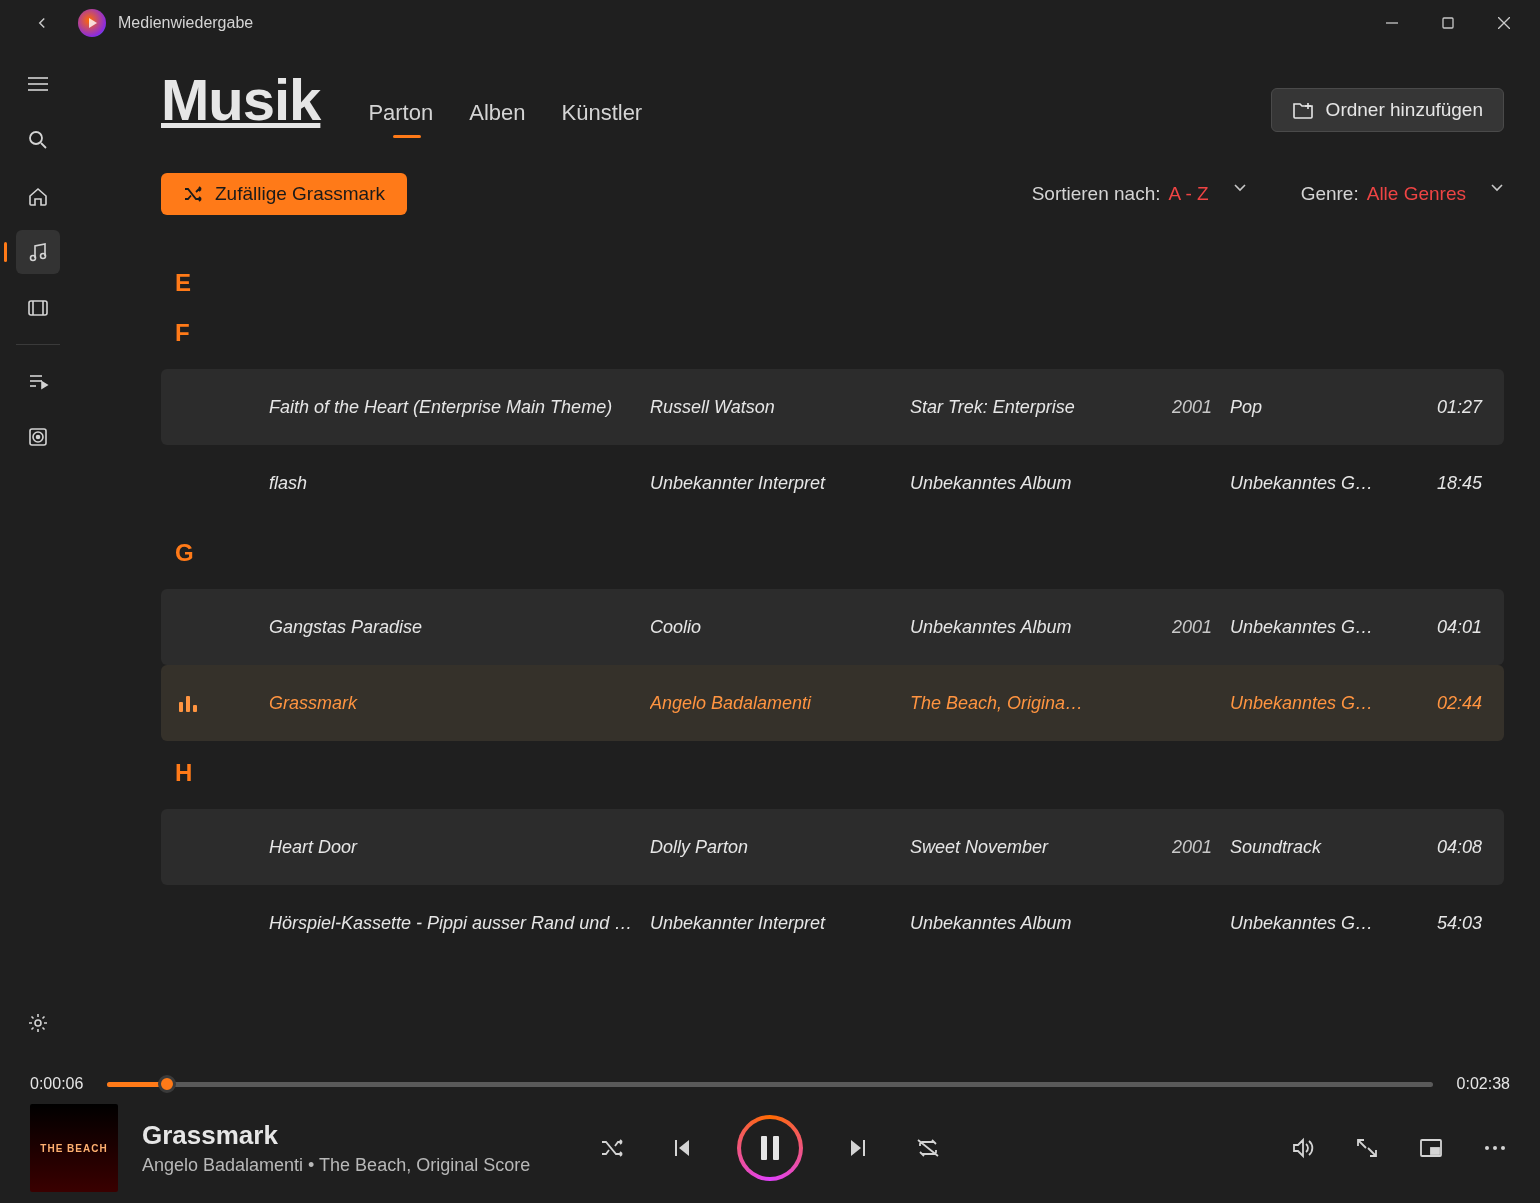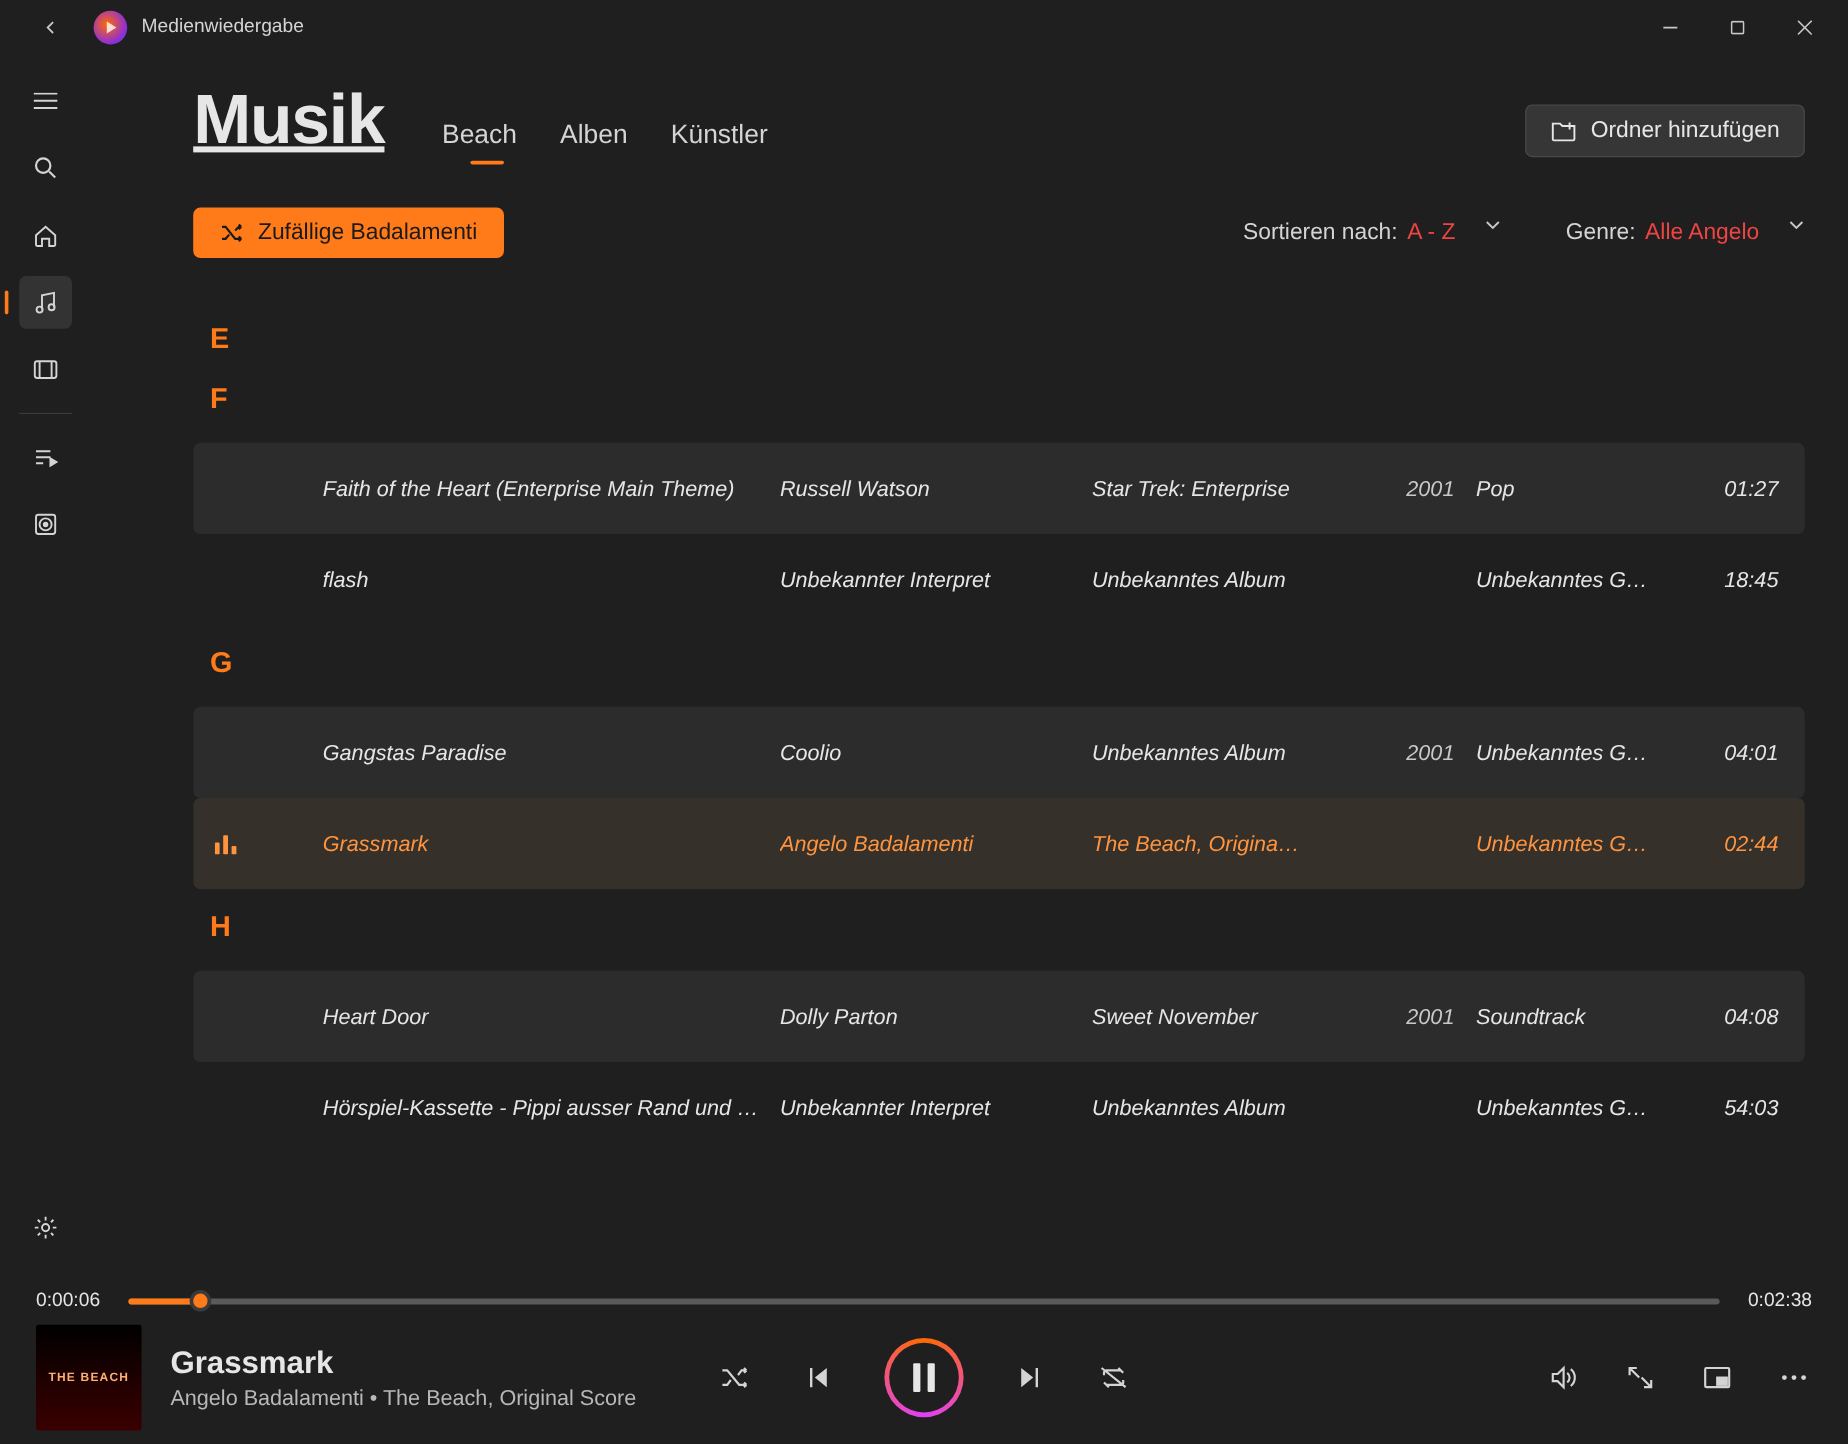--- a/index.html
+++ b/index.html
@@ -161,53 +161,53 @@
             <circle cx="11" cy="11" r="3"></circle>
             <path d="M11 2v3M11 17v3M2 11h3M17 11h3M4.5 4.5l2 2M15.5 15.5l2 2M17.5 4.5l-2 2M6.5 15.5l-2 2"></path>
           </svg>
         </div>
     </div>
 
     <div class="main">
       <div class="header-row">
         <div class="page-title">Musik</div>
         <div class="tabs" id="tabs">
-            <div class="tab active">Beach</div>
+            <div class="tab active">Parton</div>
             <div class="tab">Alben</div>
             <div class="tab">Künstler</div>
           </div>
         <div class="addfolder">
           <svg width="22" height="20" fill="none" stroke="#e6e6e6" stroke-width="1.6">
               <path d="M2 4h6l2 2h10v11a1 1 0 0 1-1 1H3a1 1 0 0 1-1-1z"></path>
               <line x1="16" y1="3" x2="16" y2="9"></line>
               <line x1="13" y1="6" x2="19" y2="6"></line>
             </svg>
           <span>Ordner hinzufügen</span>
         </div>
       </div>
 
       <div class="controls-row">
         <div class="shuffle-btn">
           <svg width="20" height="16" fill="none" stroke="#1a1a1a" stroke-width="1.8">
               <path d="M2 3h3l8 10h5M2 13h3l3-3.5M13 6l3-3h2M18 3l-2-2M18 3l-2 2M18 13l-2-2M18 13l-2 2"></path>
             </svg>
-          <span>Zufällige Badalamenti</span>
+          <span>Zufällige Grassmark</span>
         </div>
         <div class="filter">
           <span class="label">Sortieren nach:</span>
           <span class="value">A - Z</span>
           <span class="chev">
               <svg width="14" height="10" fill="none" stroke="#c8c8c8" stroke-width="1.6">
                 <path d="M2 2l5 5 5-5"></path>
               </svg>
             </span>
         </div>
         <div class="filter">
           <span class="label">Genre:</span>
-          <span class="value">Alle Angelo</span>
+          <span class="value">Alle Genres</span>
           <span class="chev">
               <svg width="14" height="10" fill="none" stroke="#c8c8c8" stroke-width="1.6">
                 <path d="M2 2l5 5 5-5"></path>
               </svg>
             </span>
         </div>
       </div>
 
       <div class="list" id="list">
           <div class="section-letter">E</div>

